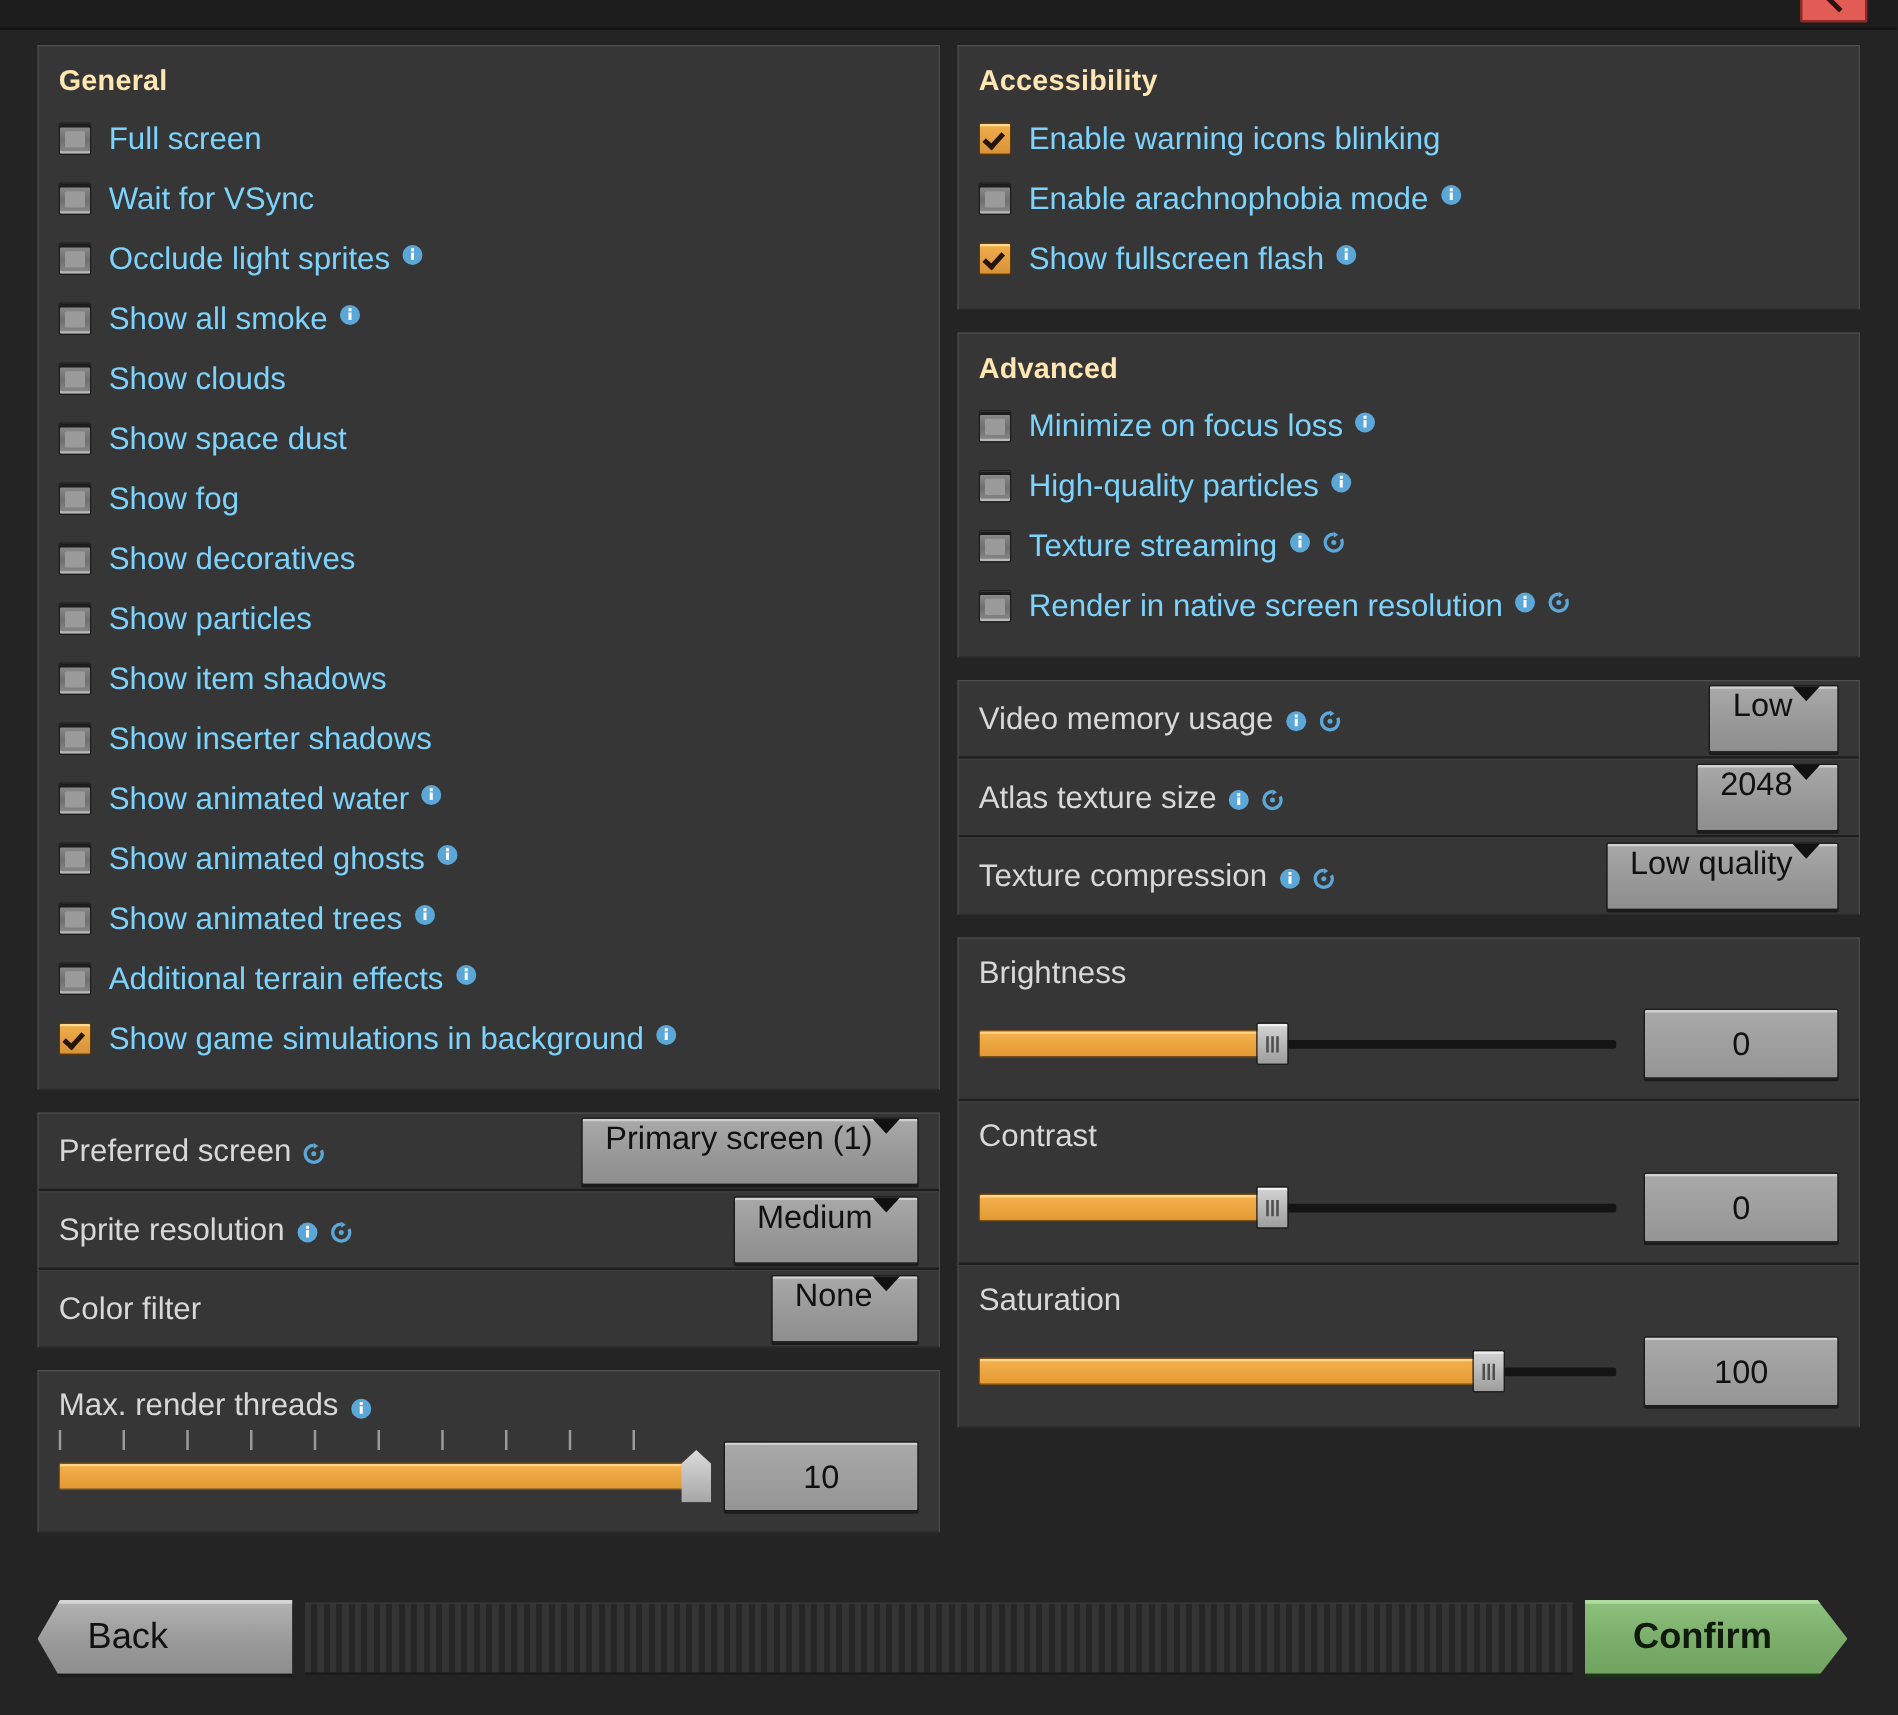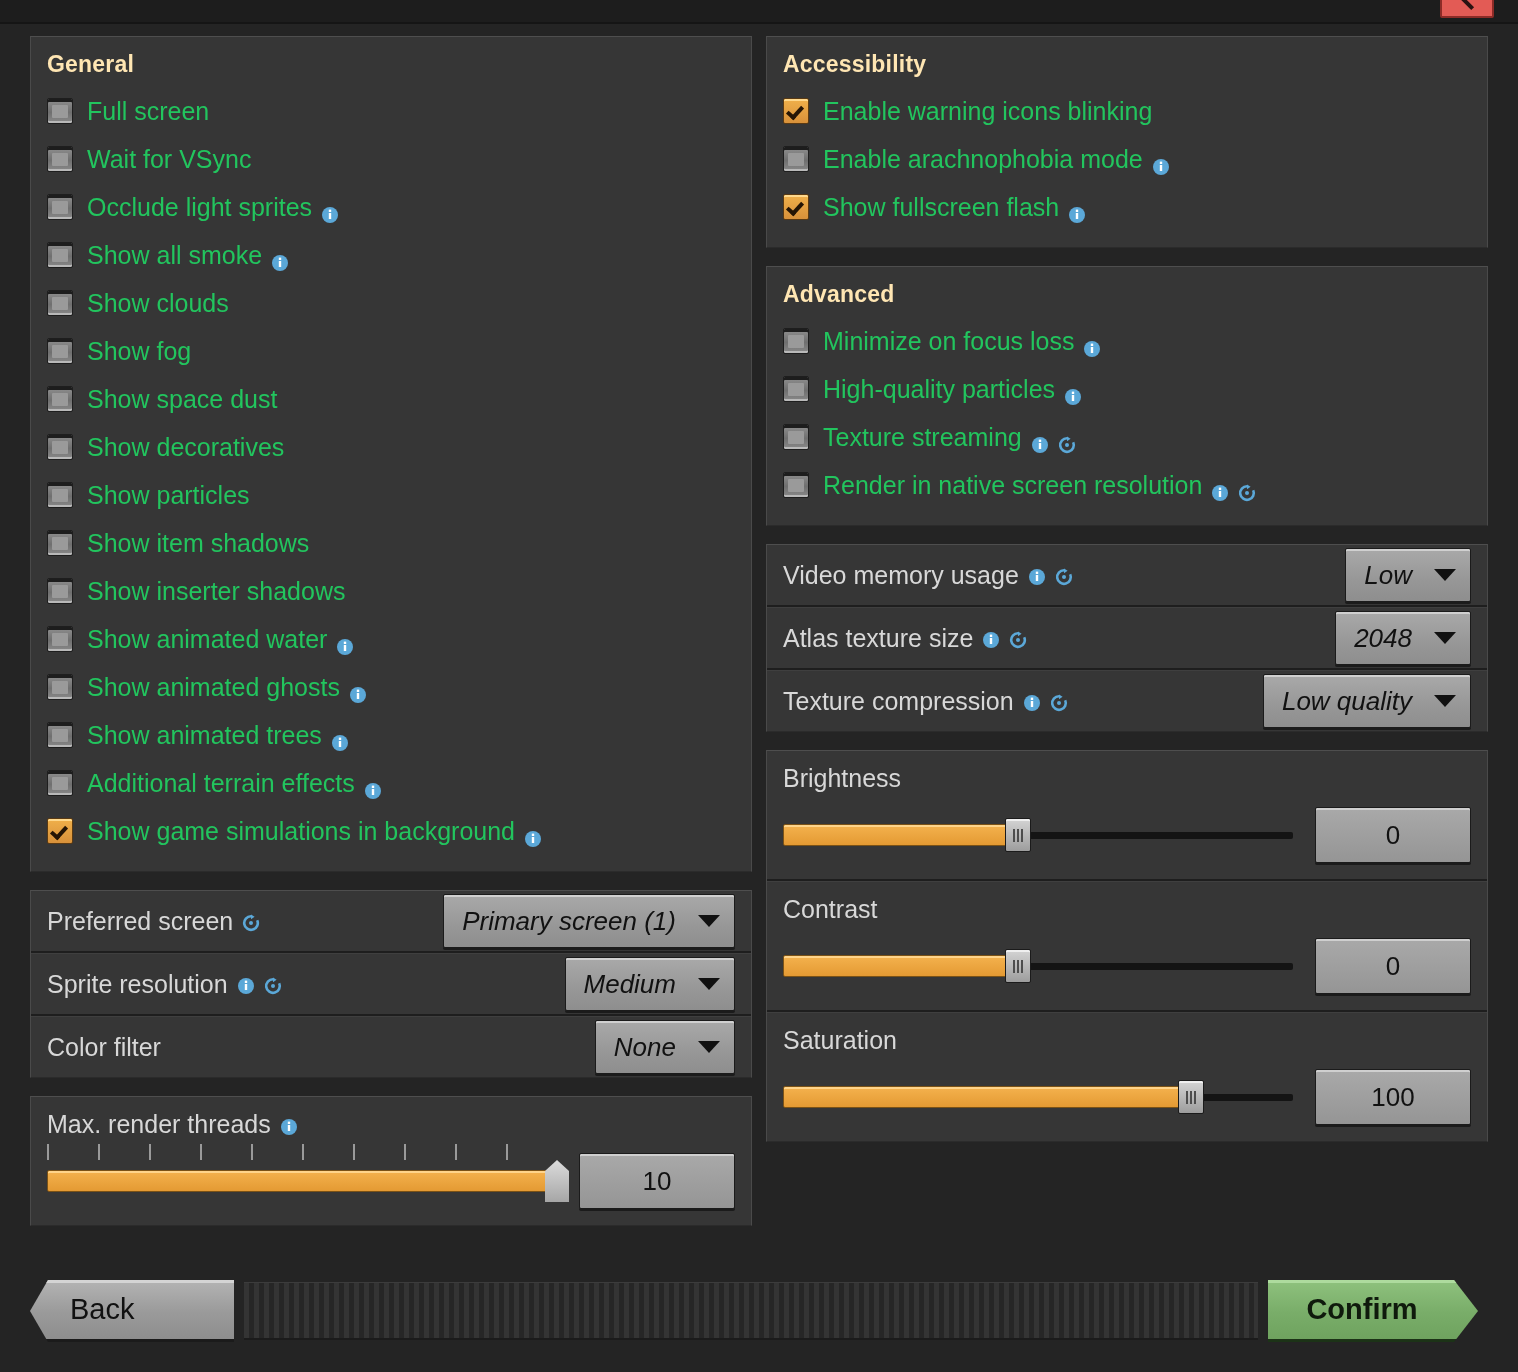--- a/index.html
+++ b/index.html
@@ -121,25 +121,25 @@
   .checkbox.on .tick {
     position: absolute;
     left: 6px; top: 4px;
     width: 10px; height: 16px;
     border: solid #251505;
     border-width: 0 4px 4px 0;
     transform: rotate(42deg);
   }
 
   .check-label {
-    color: #22c55e;
+    color: #7dd3fc;
     font-size: 25px;
     white-space: nowrap;
     display: flex;
-    align-items: flex-end;
+    align-items: flex-start;
     gap: 9px;
   }
 
   
   .icon-info, .icon-reset {
     width: 18px; height: 18px;
     flex: 0 0 18px;
     display: inline-block;
     position: relative;
     top: 2px;
@@ -164,25 +164,23 @@
   }
 
   
   .dropdown {
     background: linear-gradient(#a9a9a9, #979797 60%, #8e8e8e);
     border: 1px solid #1b1b1b;
     box-shadow: inset 0 2px 0 #d0d0d0, 0 2px 0 #1b1b1b;
     border-radius: 2px;
     height: 54px;
     display: flex;
-    align-items: center;
+    align-items: flex-start;
     justify-content: space-between;
     padding: 0 14px 0 18px;
-    gap: 22px;
-    font-style: italic;
   }
   .dropdown .dd-text {
     color: #111;
     font-size: 26px;
     white-space: nowrap;
   }
   .dd-arrow {
     width: 0; height: 0;
     border-left: 11px solid transparent;
     border-right: 11px solid transparent;
@@ -401,27 +399,27 @@
               </div>
               <div class="check-row">
                 <div class="checkbox off"></div>
                 <div class="check-label">
                   <span>Show clouds</span>
                 </div>
               </div>
               <div class="check-row">
                 <div class="checkbox off"></div>
                 <div class="check-label">
+                  <span>Show space dust</span>
+                </div>
+              </div>
+              <div class="check-row">
+                <div class="checkbox off"></div>
+                <div class="check-label">
                   <span>Show fog</span>
-                </div>
-              </div>
-              <div class="check-row">
-                <div class="checkbox off"></div>
-                <div class="check-label">
-                  <span>Show space dust</span>
                 </div>
               </div>
               <div class="check-row">
                 <div class="checkbox off"></div>
                 <div class="check-label">
                   <span>Show decoratives</span>
                 </div>
               </div>
               <div class="check-row">
                 <div class="checkbox off"></div>

